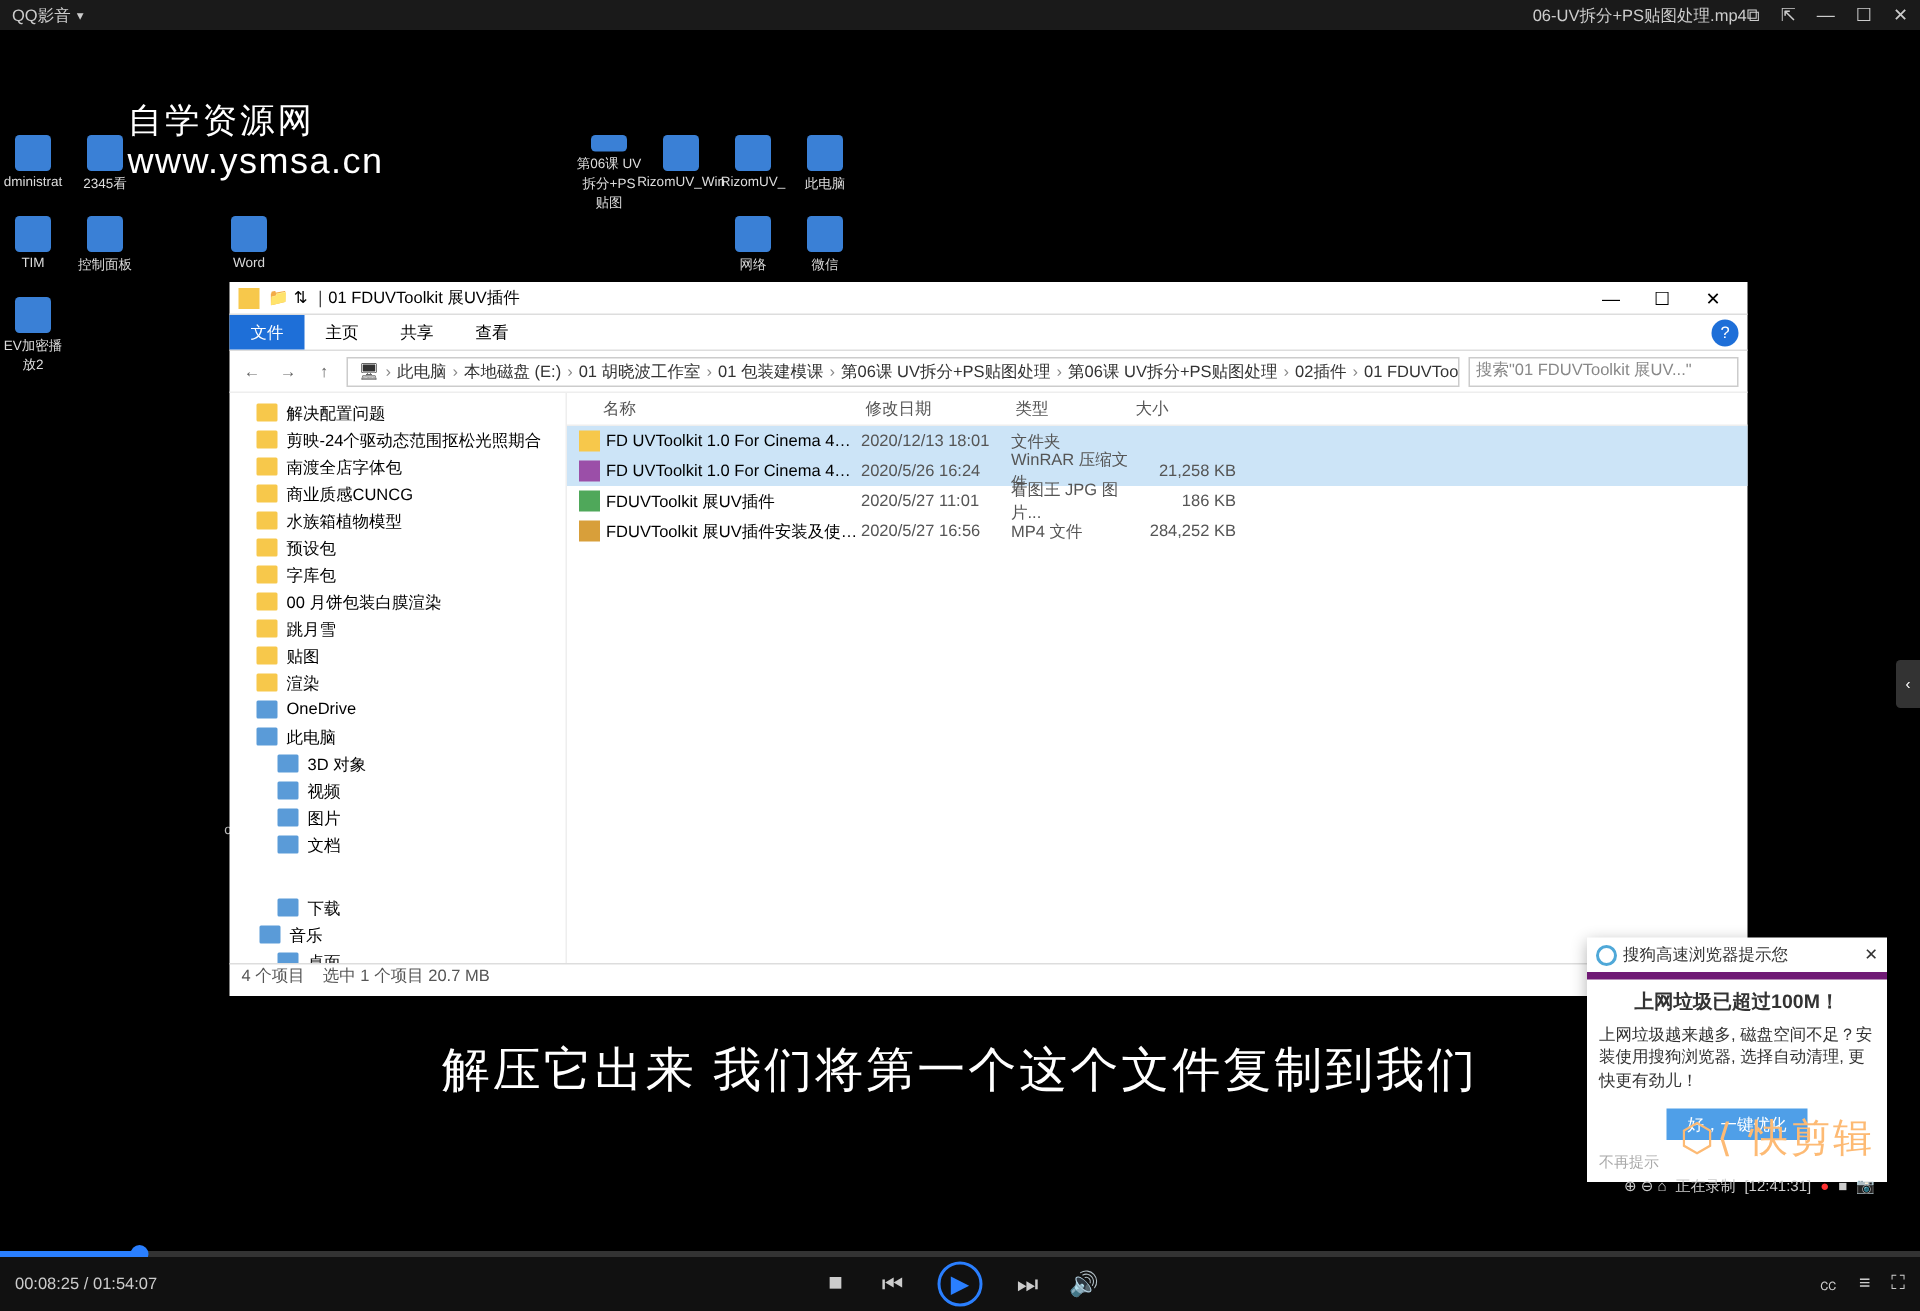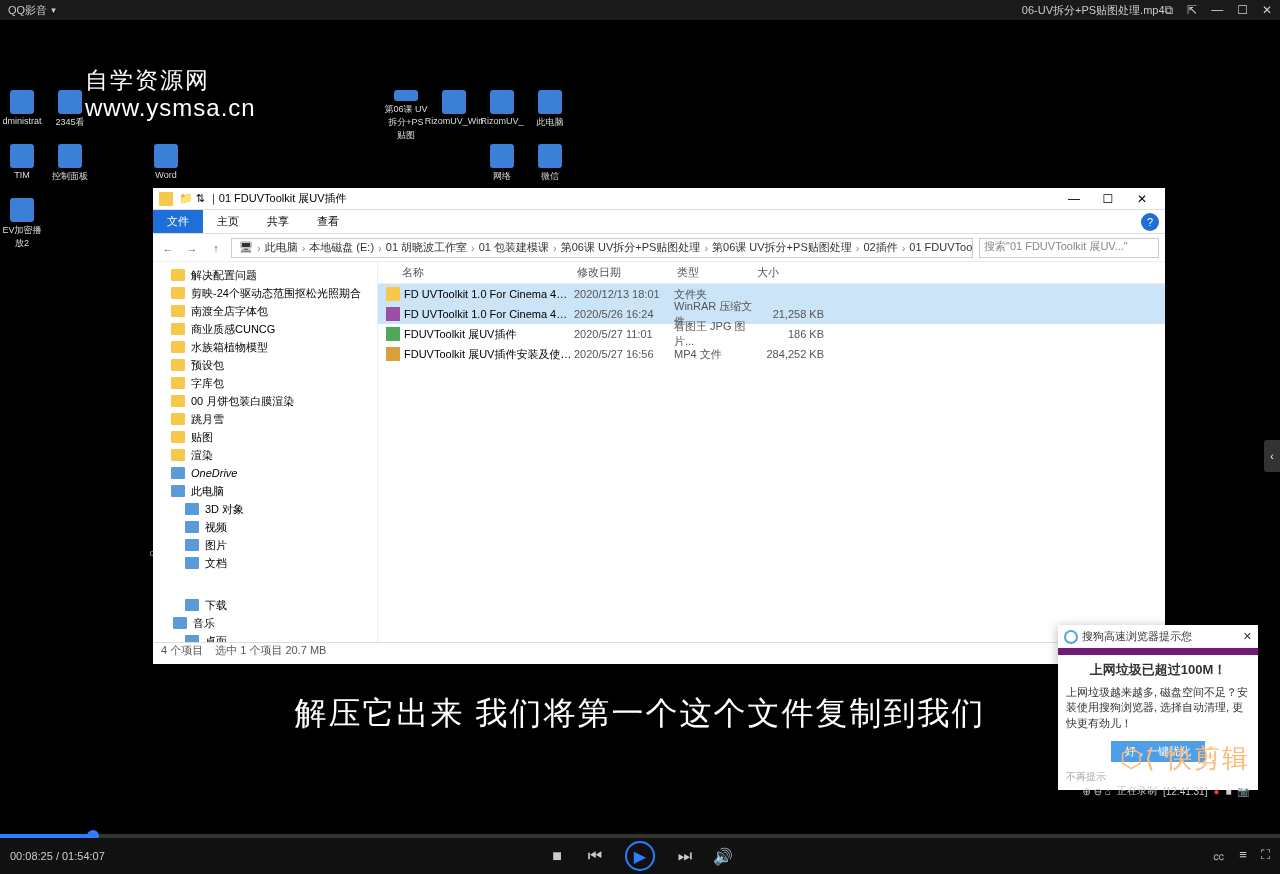--- a/index.html
+++ b/index.html
@@ -56,21 +56,21 @@
 .frow.jpg .fi{background:#4fa85a}
 .frow.mp4 .fi{background:#d89f3a}
 .frow.sel{background:#cce4f7}
 .frow div:nth-child(2){width:170px;overflow:hidden;text-overflow:ellipsis;white-space:nowrap}
 .frow div:nth-child(3){width:100px;color:#555}
 .frow div:nth-child(4){width:80px;color:#555}
 .frow div:nth-child(5){width:70px;text-align:right;color:#555}
 .status{height:22px;border-top:1px solid #ddd;display:flex;padding:0 8px;color:#555;gap:12px}
 
 .popup{position:absolute;right:22px;top:605px;width:200px;background:#fff;color:#333;font-size:11px;box-shadow:0 2px 10px rgba(0,0,0,.3)}
-.popup .ph{padding:4px 6px;display:flex;align-items:center;border-bottom:7px solid #701a75}
+.popup .ph{padding:4px 6px;display:flex;align-items:center;border-bottom:5px solid #701a75}
 .popup .ph .pico{width:14px;height:14px;border:2px solid #4fa8d8;border-radius:50%;margin-right:4px}
 .popup .ph .cls{margin-left:auto;cursor:pointer}
 .popup .pt{padding:6px 8px;font-weight:bold;text-align:center;font-size:13px}
 .popup .pb{padding:0 8px 6px;font-size:11px;line-height:1.4}
 .popup .btn{display:block;margin:4px auto 8px;background:#4f9fe8;color:#fff;padding:3px 14px;border:none;font-size:11px;cursor:pointer}
 .popup .no{padding:0 8px 6px;color:#aaa;font-size:10px}
 
 .progress{position:absolute;left:0;right:0;bottom:36px;height:4px;background:#333}
 .progress .fill{height:100%;background:#2a7fff;width:7.3%}
 .progress .knob{position:absolute;left:7.3%;top:-4px;width:12px;height:12px;border-radius:50%;background:#2a7fff;transform:translateX(-50%)}
@@ -375,21 +375,21 @@
             <span>跳月雪</span>
           </div>
           <div class="tree-item f" style="padding-left: 18px;">
             <span class="fico"></span>
             <span>贴图</span>
           </div>
           <div class="tree-item f" style="padding-left: 18px;">
             <span class="fico"></span>
             <span>渲染</span>
           </div>
-          <div class="tree-item sys" style="padding-left: 18px; font-style: italic;">
+          <div class="tree-item sys" style="padding-left: 18px;">
             <span class="fico"></span>
             <span>OneDrive</span>
           </div>
           <div class="tree-item sys" style="padding-left: 18px;">
             <span class="fico"></span>
             <span>此电脑</span>
           </div>
           <div class="tree-item sys" style="padding-left: 32px;">
             <span class="fico"></span>
             <span>3D 对象</span>

